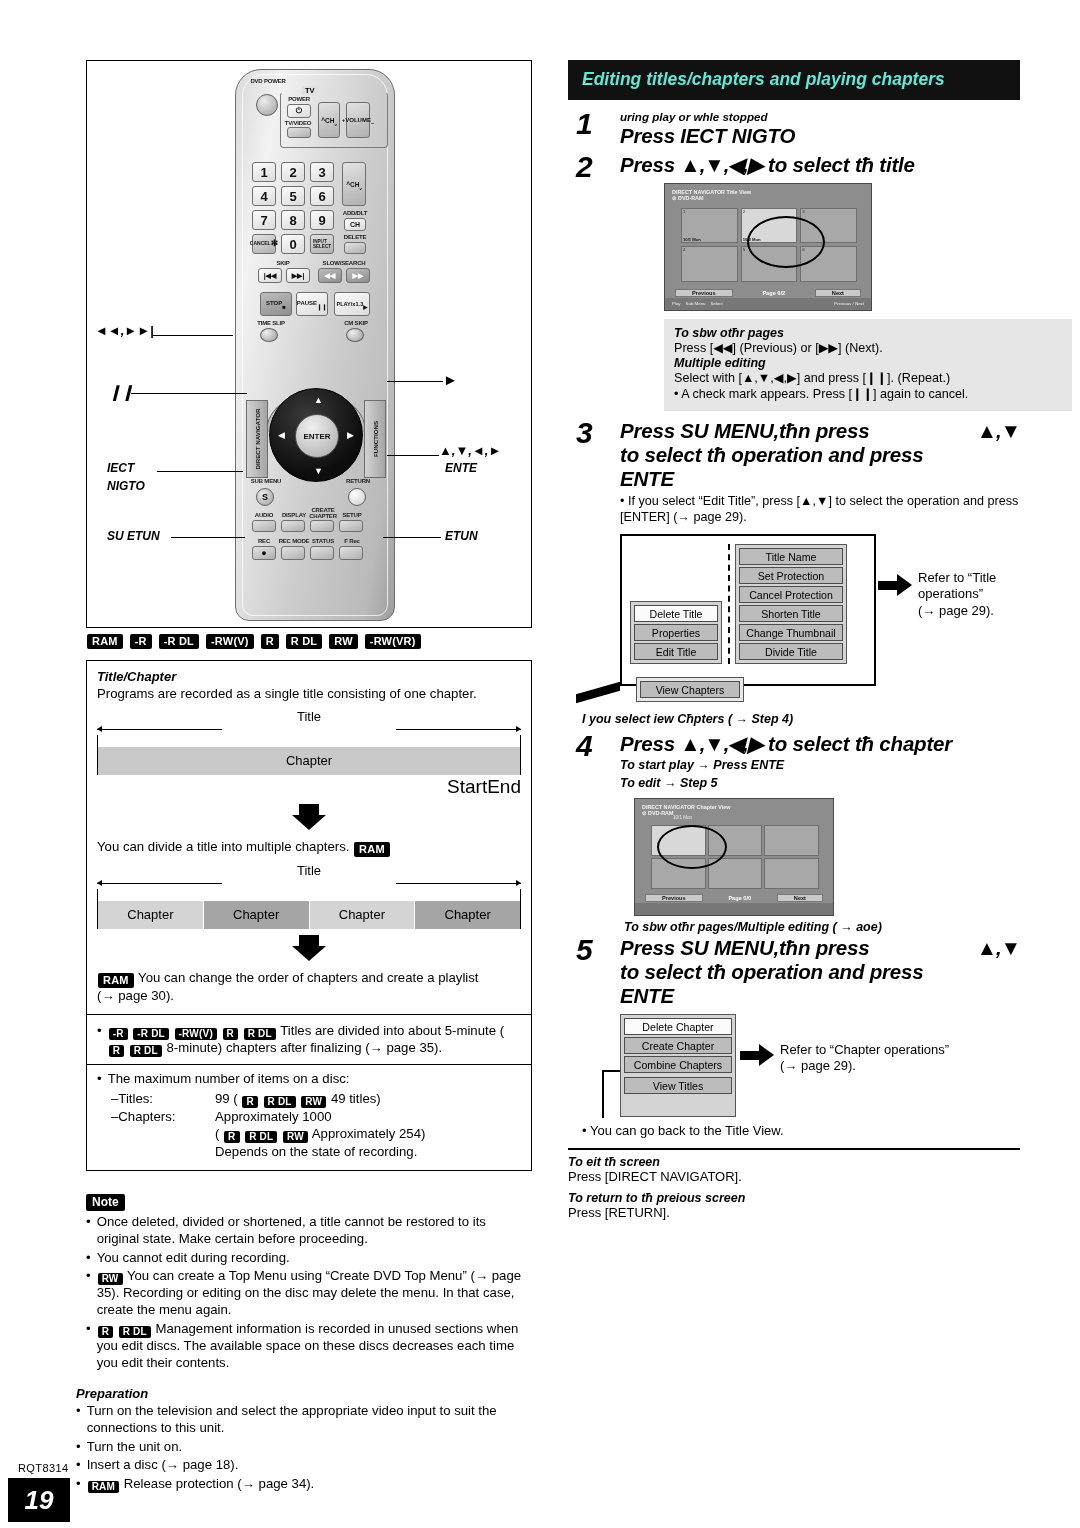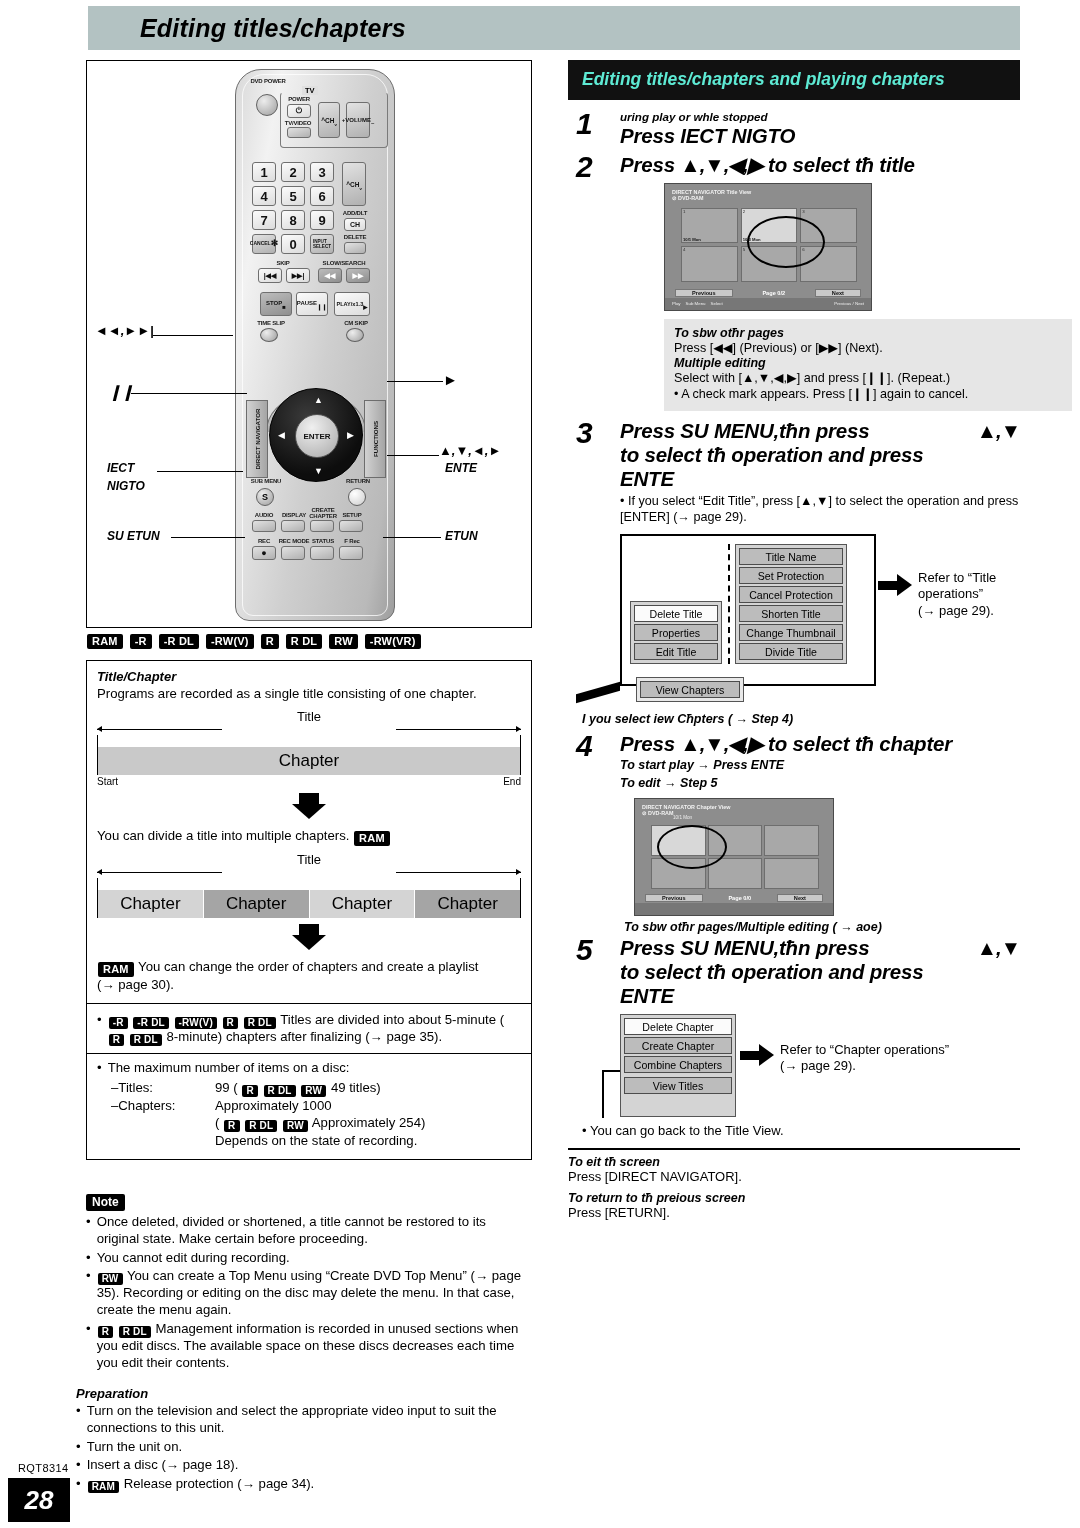--- a/index.html
+++ b/index.html
@@ -103,25 +103,25 @@
   .axis:before,.axis:after{ content:""; position:absolute; top:5px; height:1.3px; background:#000;}
   .axis:before{ left:0; width:125px;}
   .axis:after{ right:0; width:125px;}
   .arrowL{ position:absolute; left:0; top:2px; width:0;height:0;
            border-top:3.5px solid transparent;border-bottom:3.5px solid transparent;border-right:5px solid #000;}
   .arrowR{ position:absolute; right:0; top:2px; width:0;height:0;
            border-top:3.5px solid transparent;border-bottom:3.5px solid transparent;border-left:5px solid #000;}
   .bar-outer{ position:relative; border-left:1.5px solid #000; border-right:1.5px solid #000; height:40px;}
   .chap-cell{ display:flex; height:28px; position:absolute; left:0; right:0; bottom:0;}
   .chap-cell div{ flex:1; background:#c9c9c9; border-right:1.5px solid #fff;
-                  display:flex; align-items:center; justify-content:center; font-size:17px;}
+                  display:flex; align-items:center; justify-content:center; font-size:13px;}
   .chap-cell div:last-child{ border-right:none;}
   .chap-cell.alt div:nth-child(2n){ background:#a5a5a5;}
   .chap-cell.alt div:nth-child(2n+1){ background:#d4d4d4;}
-  .se{ display:flex; justify-content:space-between; font-size:10px; margin-top:1px;gap:28px;}
+  .se{ display:flex; justify-content:flex-end; font-size:19px; margin-top:1px;}
   .dn-arrow{ width:0;height:0; margin:7px auto 5px;
              border-left:17px solid transparent;border-right:17px solid transparent;border-top:15px solid #000;}
   .dn-arrow-stem{ width:20px; height:11px; background:#000; margin:0 auto;}
   .arrow-wrap{ display:flex; flex-direction:column; align-items:center; margin:6px 0 4px;}
 
   .rule-1{ border-top:1px solid #000; margin:9px -10px 8px; }
   .bullet{ display:flex; gap:6px; font-size:13.2px; line-height:1.27; margin-bottom:2px;}
   .bullet .d{ flex:0 0 auto;}
   .ind-list{ margin-left:14px;}
   .kv{ display:flex; font-size:13.2px; line-height:1.3;}
@@ -190,23 +190,20 @@
 
   .hr-bold{ border-top:2.4px solid #000; margin:10px 0 5px;}
   .exit-h{ font-size:12.5px; font-weight:bold; font-style:italic;}
   .exit-b{ font-size:13px; margin-bottom:7px;}
 </style>
 </head>
 <body>
 
 <div class="page">
 
-  <div class="top-banner">
-    <div class="t">Editing titles/chapters</div>
-  </div>
   <div class="top-rule"></div>
 
   <div class="left-col">
 
     <div class="remote-box">
 
       <div class="remote">
 
         <div class="rm-lbl" style="left:12px; top:8px; width:40px;">DVD POWER</div>
         <div class="rnd" style="left:20px; top:24px; width:22px; height:22px;"></div>
@@ -549,21 +546,21 @@
     <div class="bullet">
       <span class="d">•</span>
       <span>
         <span class="badge sm">RAM</span>
         <span>Release protection (→ page 34).</span>
       </span>
     </div>
   </div>
 
   <div class="rqt">RQT8314</div>
-  <div class="pagenum">28</div>
+  <div class="pagenum">19</div>
 
   <div class="right-col">
 
     <div class="rc-banner">
       <div class="t">Editing titles/chapters and playing chapters</div>
     </div>
 
     <div class="step">
       <div class="num">1</div>
       <div class="pre">uring play or whle stopped</div>

